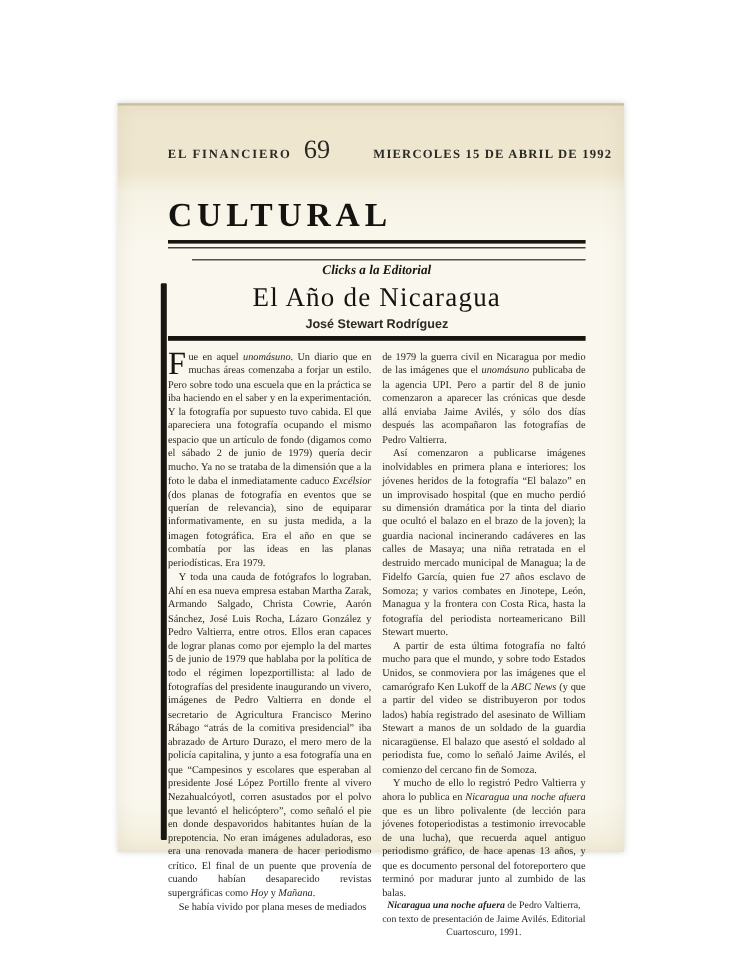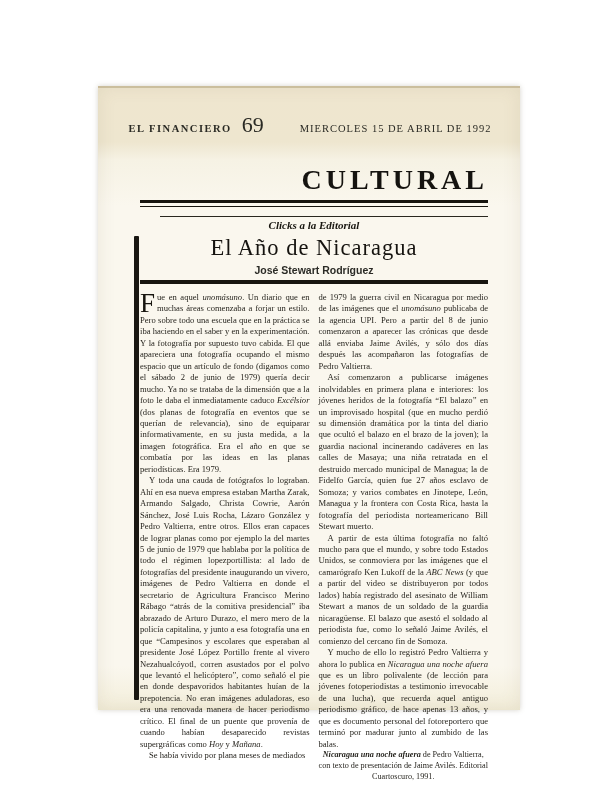--- a/index.html
+++ b/index.html
@@ -9,31 +9,31 @@
     font-family:"Liberation Serif", serif;
     color:#1a1a1a;
   }
   .page{
     position:absolute;left:98px;top:86px;width:422px;height:624px;
     background:linear-gradient(180deg,#efe6cf 0px,#eee6cf 56px,#f6f2e4 74px,#faf7ee 120px,#faf7ee 580px,#f3eeda 624px);
     box-shadow:0 0 5px rgba(90,80,50,.25), inset 0 0 18px rgba(120,100,60,.10);
   }
   
   .masthead-row{
-    position:absolute;top:26px;left:1px;width:100%;
+    position:absolute;top:26px;left:16px;width:100%;
     display:flex;justify-content:center;align-items:baseline;gap:10px;
     color:#2a2a24;
   }
   .pub-name{font-size:10.5px;letter-spacing:1.5px;font-weight:bold;}
   .page-number{font-size:22px;font-weight:normal;margin-right:26px;}
-  .issue-date{font-size:10.5px;letter-spacing:1px;font-weight:normal;}
+  .issue-date{font-size:10.5px;letter-spacing:1px;font-weight:bold;}
   
   .content{position:absolute;left:42px;top:78px;width:348px;}
   .section-masthead{
-    text-align:right;font-size:28px;font-weight:bold;letter-spacing:4px;
+    text-align:left;font-size:28px;font-weight:bold;letter-spacing:4px;
     font-family:"Liberation Serif",serif;color:#15130f;
   }
   .rule-thick{border:0;border-top:3.5px solid #17150f;margin:4px 0 0 0;}
   .rule-thin{border:0;border-top:1.5px solid #17150f;margin:3px 0 0 0;}
   .kicker-rule{border:0;border-top:1px solid #2a2820;margin:9px 0 0 20px;}
   .kicker{
     text-align:center;font-size:11px;font-style:italic;font-weight:bold;
     margin-top:2px;color:#17150f;
   }
   .article-title{

